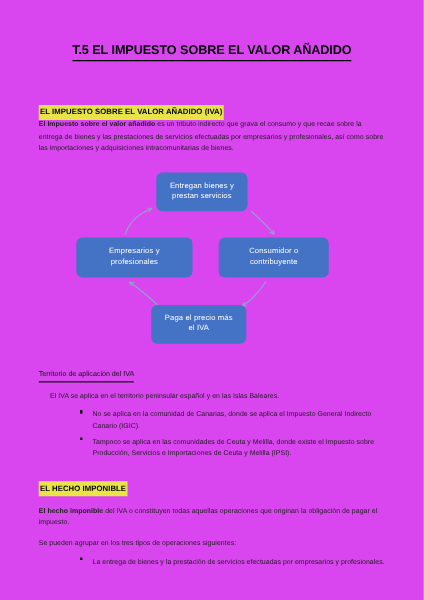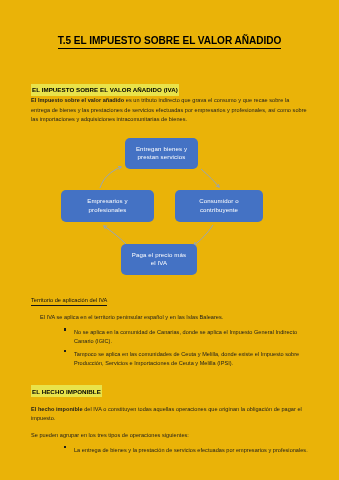--- a/index.html
+++ b/index.html
@@ -12,21 +12,21 @@
     height: 480px;
     overflow: hidden;
     font-family: "Liberation Sans", sans-serif;
     color: #1a1a1a;
     -webkit-font-smoothing: antialiased;
   }
   .page {
     position: relative;
     width: 339px;
     height: 480px;
-    background: #eab308;
+    background: #d946ef;
     box-sizing: border-box;
     padding: 0 31px;
   }
 
   
   .doc-title {
     margin: 0;
     padding-top: 34px;
     font-size: 10.1px;
     font-weight: bold;

